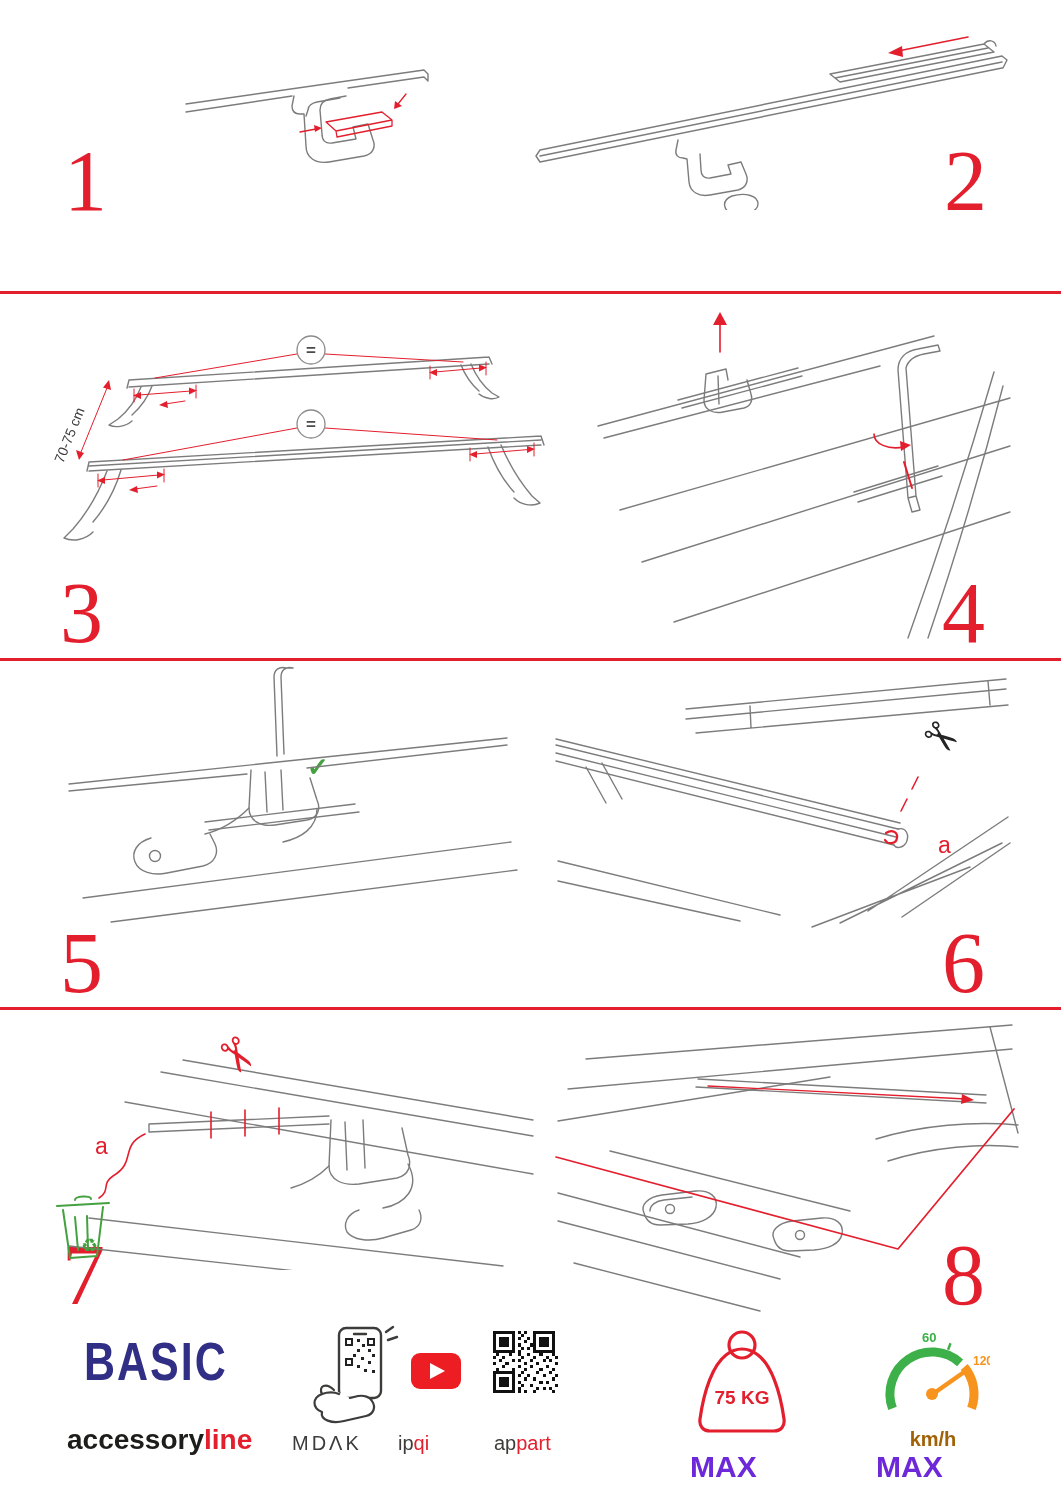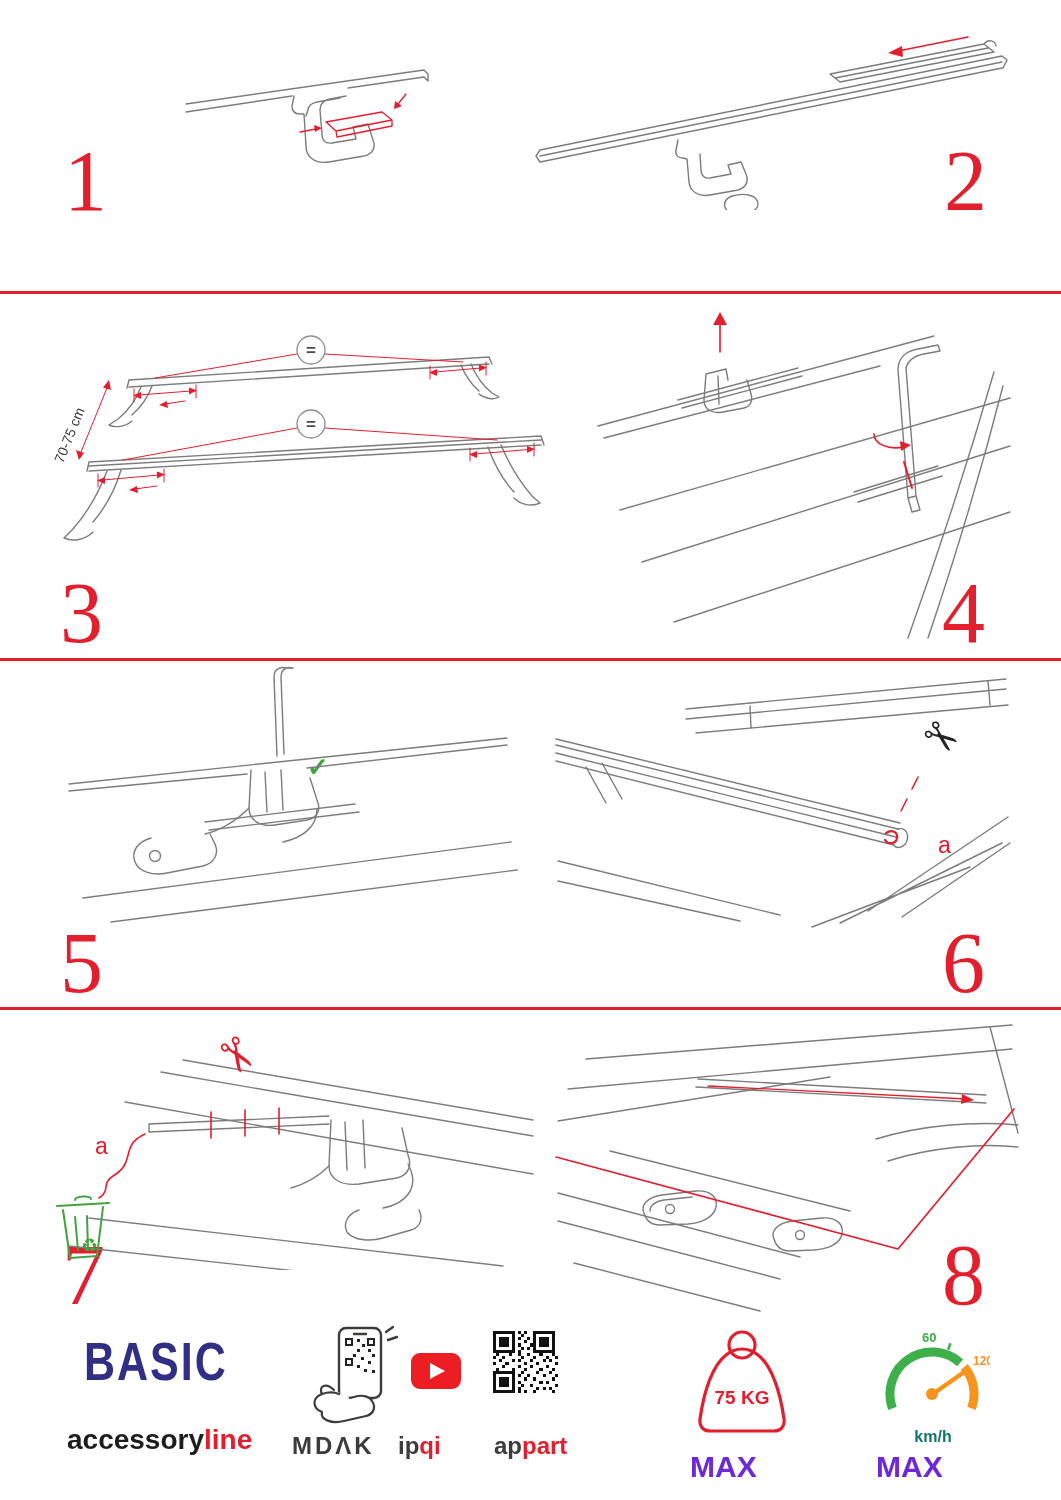--- a/index.html
+++ b/index.html
@@ -9,23 +9,23 @@
   .art{position:absolute}
   .ln{fill:none;stroke:#7c7c7c;stroke-width:1.4;stroke-linecap:round;stroke-linejoin:round}
   .red{fill:none;stroke:#e31e2d;stroke-width:1.6;stroke-linecap:round;stroke-linejoin:round}
   .redthin{fill:none;stroke:#e31e2d;stroke-width:1;stroke-linecap:round;stroke-linejoin:round}
   .redf{fill:#e31e2d;stroke:none}
   .grn{fill:none;stroke:#44a13f;stroke-width:2;stroke-linecap:round;stroke-linejoin:round}
   .badge{fill:#ffffff;stroke:#8b8b8b;stroke-width:1.3}
   .brand{position:absolute;left:84px;top:1331px;font-size:43px;font-weight:bold;color:#312e85;letter-spacing:2px;transform:scaleY(1.25);transform-origin:top left}
   .wordmark{position:absolute;left:67px;top:1424px;font-size:28px;font-weight:bold;color:#1d1d1b}
   .red-txt{color:#e31e2d}
-  .partner{position:absolute;font-size:24px;font-weight:bold;color:#3c3c3b}
+  .partner{position:absolute;font-size:20px;font-weight:normal;color:#3c3c3b}
   .max{position:absolute;font-size:30px;font-weight:bold;color:#6d28d9;text-align:left}
-  .kmh{position:absolute;font-size:16px;font-weight:bold;color:#0f766e;text-align:center}
+  .kmh{position:absolute;font-size:20px;font-weight:bold;color:#a16207;text-align:center}
   svg text{font-family:"Liberation Sans",sans-serif}
 </style>
 </head>
 <body>
 
 <div class="page">
 
   <div class="divider" style="top:291px"></div>
   <div class="divider" style="top:658px"></div>
   <div class="divider" style="top:1007px"></div>

